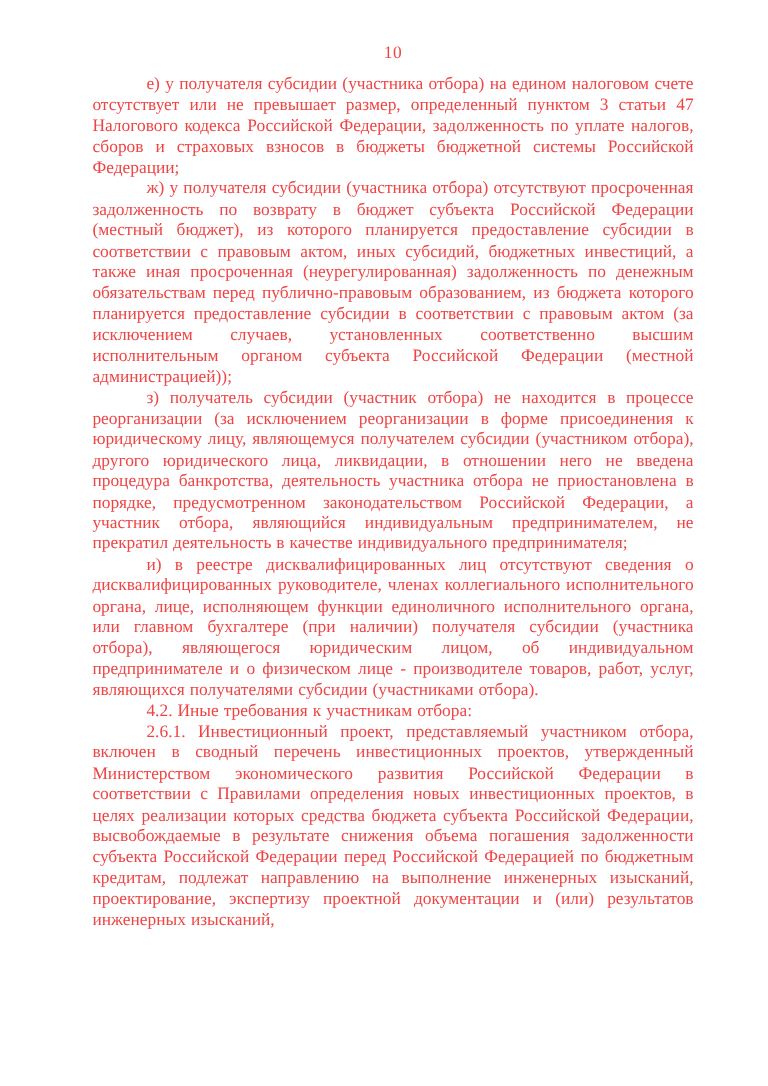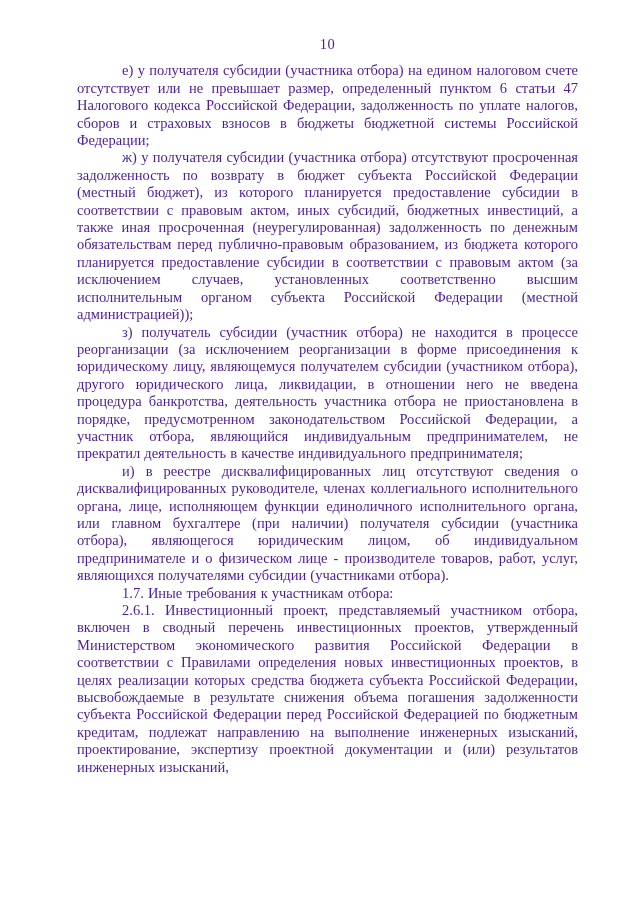--- a/index.html
+++ b/index.html
@@ -8,21 +8,21 @@
     background: #ffffff;
   }
   .doc-page {
     position: relative;
     box-sizing: border-box;
     width: 640px;
     height: 905px;
     background: #ffffff;
     padding: 36px 62px 0 77px;
     font-family: "Liberation Serif", "DejaVu Serif", serif;
-    color: #4c1d95;
+    color: #ef4444;
     font-size: 14.5px;
     line-height: 17.4px;
     overflow: hidden;
   }
   .page-number {
     text-align: center;
     margin: 0 0 9px 0;
     letter-spacing: 0.5px;
   }
   .body-text p.para {
@@ -33,20 +33,20 @@
   .body-text p.para.indent {
     text-indent: 45px;
   }
 </style>
 </head>
 <body>
 
 <div class="doc-page">
   <div class="page-number">10</div>
   <div class="body-text">
-      <p class="para indent">е) у получателя субсидии (участника отбора) на едином налоговом счете отсутствует или не превышает размер, определенный пунктом 6 статьи 47 Налогового кодекса Российской Федерации, задолженность по уплате налогов, сборов и страховых взносов в бюджеты бюджетной системы Российской Федерации;</p>
+      <p class="para indent">е) у получателя субсидии (участника отбора) на едином налоговом счете отсутствует или не превышает размер, определенный пунктом 3 статьи 47 Налогового кодекса Российской Федерации, задолженность по уплате налогов, сборов и страховых взносов в бюджеты бюджетной системы Российской Федерации;</p>
       <p class="para indent">ж) у получателя субсидии (участника отбора) отсутствуют просроченная задолженность по возврату в бюджет субъекта Российской Федерации (местный бюджет), из которого планируется предоставление субсидии в соответствии с правовым актом, иных субсидий, бюджетных инвестиций, а также иная просроченная (неурегулированная) задолженность по денежным обязательствам перед публично-правовым образованием, из бюджета которого планируется предоставление субсидии в соответствии с правовым актом (за исключением случаев, установленных соответственно высшим исполнительным органом субъекта Российской Федерации (местной администрацией));</p>
       <p class="para indent">з) получатель субсидии (участник отбора) не находится в процессе реорганизации (за исключением реорганизации в форме присоединения к юридическому лицу, являющемуся получателем субсидии (участником отбора), другого юридического лица, ликвидации, в отношении него не введена процедура банкротства, деятельность участника отбора не приостановлена в порядке, предусмотренном законодательством Российской Федерации, а участник отбора, являющийся индивидуальным предпринимателем, не прекратил деятельность в качестве индивидуального предпринимателя;</p>
       <p class="para indent">и) в реестре дисквалифицированных лиц отсутствуют сведения о дисквалифицированных руководителе, членах коллегиального исполнительного органа, лице, исполняющем функции единоличного исполнительного органа, или главном бухгалтере (при наличии) получателя субсидии (участника отбора), являющегося юридическим лицом, об индивидуальном предпринимателе и о физическом лице - производителе товаров, работ, услуг, являющихся получателями субсидии (участниками отбора).</p>
-      <p class="para indent">1.7. Иные требования к участникам отбора:</p>
+      <p class="para indent">4.2. Иные требования к участникам отбора:</p>
       <p class="para indent">2.6.1. Инвестиционный проект, представляемый участником отбора, включен в сводный перечень инвестиционных проектов, утвержденный Министерством экономического развития Российской Федерации в соответствии с Правилами определения новых инвестиционных проектов, в целях реализации которых средства бюджета субъекта Российской Федерации, высвобождаемые в результате снижения объема погашения задолженности субъекта Российской Федерации перед Российской Федерацией по бюджетным кредитам, подлежат направлению на выполнение инженерных изысканий, проектирование, экспертизу проектной документации и (или) результатов инженерных изысканий,</p>
     </div>
 </div>
 
 </body></html>

